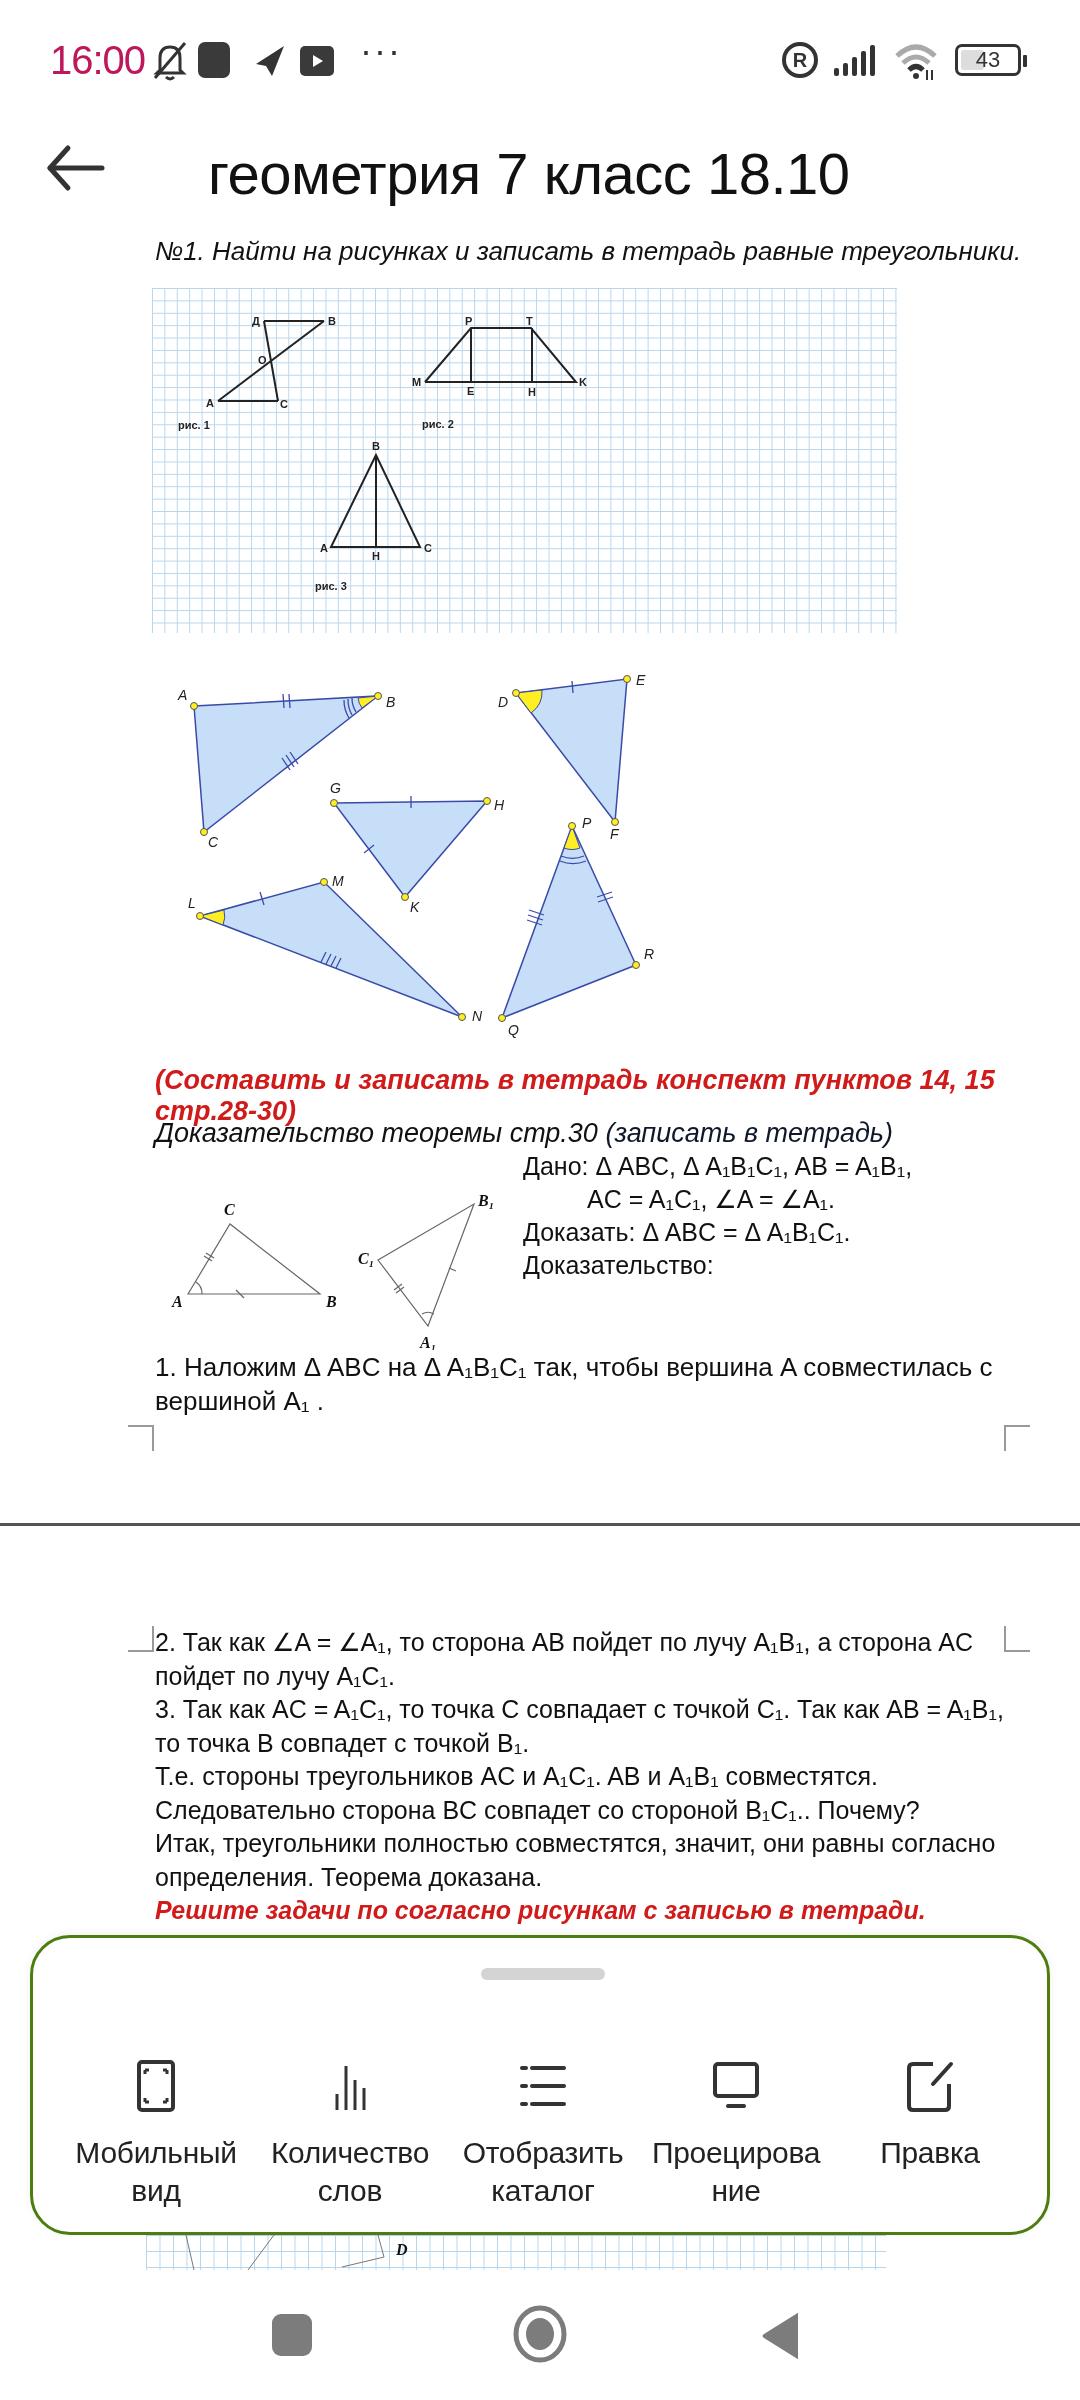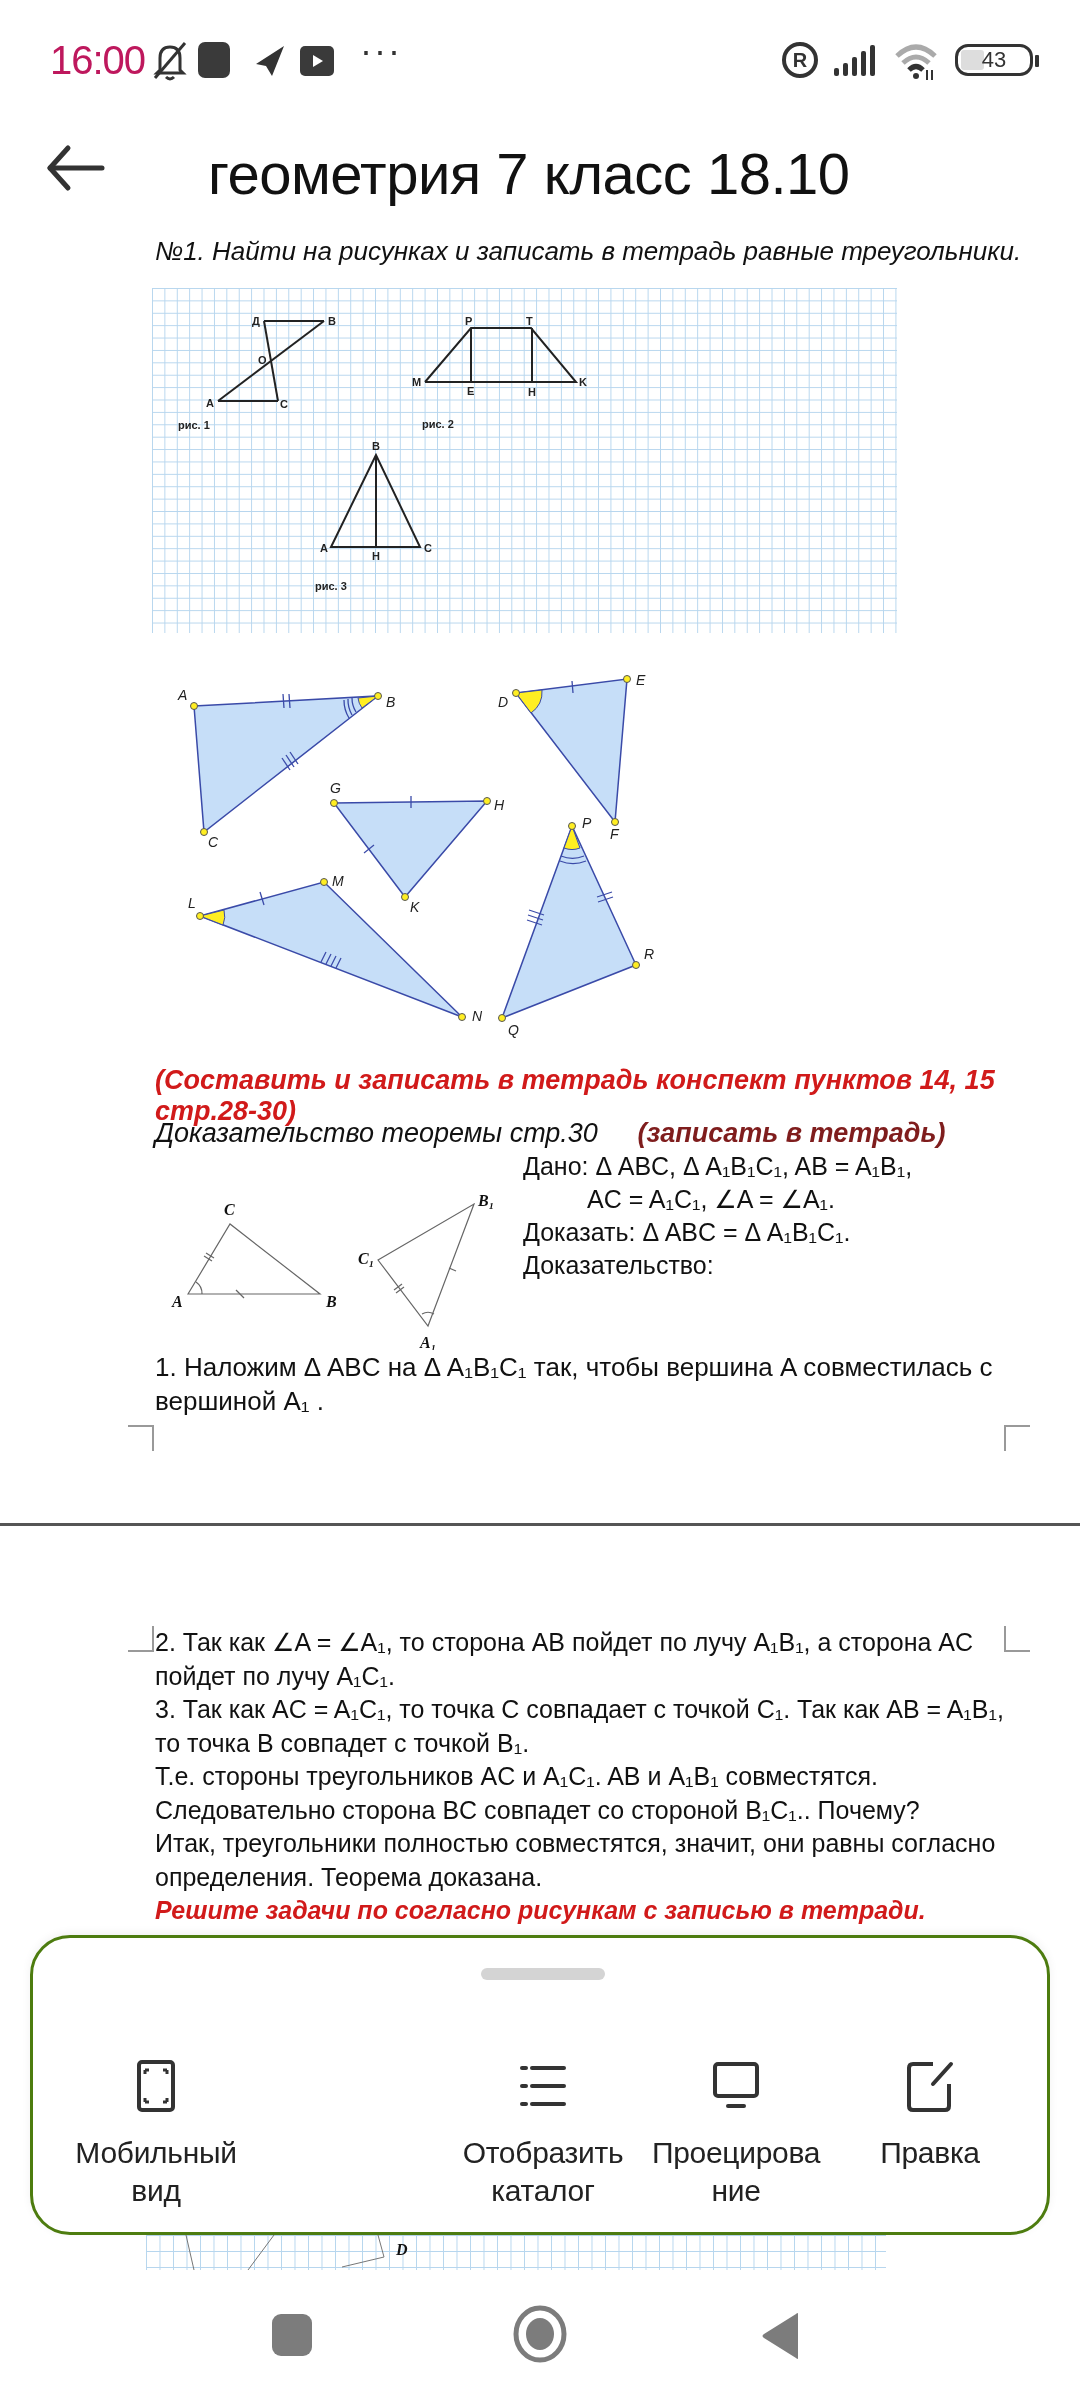--- a/index.html
+++ b/index.html
@@ -12,21 +12,21 @@
   .sb-icon { position: absolute; }
   .sb-bell { left: 152px; top: 40px; width: 36px; height: 42px; }
   .sb-square { left: 198px; top: 42px; width: 32px; height: 36px; background: #3a3a3a; border-radius: 7px; }
   .sb-telegram { left: 252px; top: 44px; width: 34px; height: 34px; }
   .sb-youtube { left: 300px; top: 46px; width: 34px; height: 30px; background: #3a3a3a; border-radius: 5px; }
   .sb-youtube:after { content: ""; position: absolute; left: 13px; top: 9px; border-left: 10px solid #fff; border-top: 6px solid transparent; border-bottom: 6px solid transparent; }
   .sb-more { left: 360px; top: 30px; font-size: 36px; color: #333; letter-spacing: 2px; }
   .sb-r { left: 782px; top: 42px; width: 36px; height: 36px; border: 4px solid #333; border-radius: 50%; font-size: 20px; font-weight: bold; text-align: center; line-height: 28px; color: #333; }
   .sb-signal { left: 832px; top: 44px; width: 44px; height: 32px; }
   .sb-wifi { left: 894px; top: 42px; width: 46px; height: 38px; }
-  .sb-battery { left: 955px; top: 44px; width: 78px; height: 32px; border: 3px solid #333; border-radius: 13px; }
+  .sb-battery { left: 955px; top: 44px; width: 66px; height: 32px; border: 3px solid #333; border-radius: 7px; }
   .sb-battery-fill { position: absolute; left: 3px; top: 3px; height: 20px; background: #ddd; border-radius: 3px; }
   .sb-battery-text { position: absolute; left: 0; top: 0; width: 100%; text-align: center; font-size: 22px; line-height: 26px; color: #333; }
   .sb-battery-tip { position: absolute; right: -9px; top: 8px; width: 4px; height: 12px; background: #333; border-radius: 1px; }
 
   
   .titlebar { position: absolute; top: 120px; left: 0; width: 1080px; height: 100px; }
   .back-btn { position: absolute; left: 40px; top: 18px; width: 70px; height: 60px; }
   .doc-title { position: absolute; left: 208px; top: 20px; font-size: 58px; color: #111; letter-spacing: -0.5px; }
 
   
@@ -37,21 +37,21 @@
     background-image:
       linear-gradient(to right, #b7d6ee 1px, transparent 1px),
       linear-gradient(to bottom, #b7d6ee 1px, transparent 1px);
     background-size: 12.4px 12.4px; }
   .grid-fig svg, .tri-fig svg, .proof-fig svg { position: absolute; left: 0; top: 0; }
 
   .tri-fig { position: absolute; left: 152px; top: 440px; width: 750px; height: 380px; }
 
   .red-note { position: absolute; left: 155px; top: 845px; font-size: 27px; font-style: italic; font-weight: bold; color: #d11a1a; }
   .proof-heading { position: absolute; left: 155px; top: 898px; font-size: 27px; font-style: italic; color: #111; }
-  .proof-heading .red { color: #7f1d1d; font-weight: bold; margin-left: 32px; }
+  .proof-heading .red { color: #0f172a; font-weight: normal; }
 
   .proof-fig { position: absolute; left: 152px; top: 930px; width: 370px; height: 200px; }
   .given { position: absolute; left: 523px; top: 930px; font-size: 25px; line-height: 33px; color: #111; }
   .given div { white-space: nowrap; }
   .given .indent { padding-left: 64px; }
 
   .step1 { position: absolute; left: 155px; top: 1130px; width: 860px; font-size: 26px; line-height: 34px; color: #111; }
 
   .corner { position: absolute; width: 26px; height: 26px; border-color: #999; border-style: solid; border-width: 0; }
   .c-tl1 { left: 128px; top: 1205px; border-top-width: 2px; border-right-width: 2px; }
@@ -323,20 +323,29 @@
   <span class="sheet-handle"></span>
 
   <div class="sheet-item" style="left:28px">
     <svg class="sheet-icon" viewBox="0 0 50 56">
       <rect x="8" y="4" width="34" height="48" rx="3" fill="none" stroke="#333" stroke-width="4"></rect>
       <path d="M14 12 L18 12 M14 12 L14 16 M36 12 L32 12 M36 12 L36 16 M14 44 L18 44 M14 44 L14 40 M36 44 L32 44 M36 44 L36 40" stroke="#333" stroke-width="3"></path>
     </svg>
     <span class="sheet-label">Мобильный вид</span>
   </div>
 
+  <div class="sheet-item" style="left:222px">
+    <svg class="sheet-icon" viewBox="0 0 50 56">
+      <line x1="12" y1="52" x2="12" y2="36" stroke="#333" stroke-width="3"></line>
+      <line x1="21" y1="52" x2="21" y2="8" stroke="#333" stroke-width="3"></line>
+      <line x1="30" y1="52" x2="30" y2="22" stroke="#333" stroke-width="3"></line>
+      <line x1="39" y1="52" x2="39" y2="30" stroke="#333" stroke-width="3"></line>
+    </svg>
+    <span class="sheet-label">Количество слов</span>
+  </div>
 
   <div class="sheet-item" style="left:415px">
     <svg class="sheet-icon" viewBox="0 0 50 56">
       <line x1="4" y1="10" x2="8" y2="10" stroke="#333" stroke-width="4" stroke-linecap="round"></line>
       <line x1="14" y1="10" x2="46" y2="10" stroke="#333" stroke-width="4" stroke-linecap="round"></line>
       <line x1="4" y1="28" x2="8" y2="28" stroke="#333" stroke-width="4" stroke-linecap="round"></line>
       <line x1="14" y1="28" x2="46" y2="28" stroke="#333" stroke-width="4" stroke-linecap="round"></line>
       <line x1="4" y1="46" x2="8" y2="46" stroke="#333" stroke-width="4" stroke-linecap="round"></line>
       <line x1="14" y1="46" x2="46" y2="46" stroke="#333" stroke-width="4" stroke-linecap="round"></line>
     </svg>

